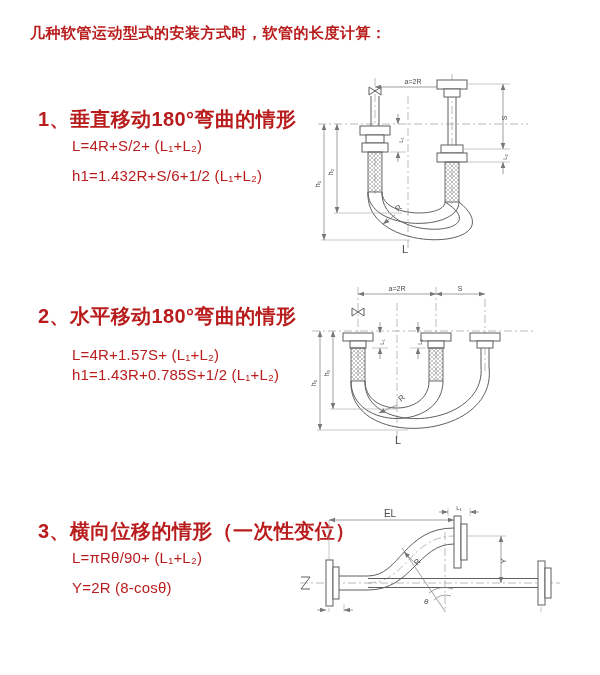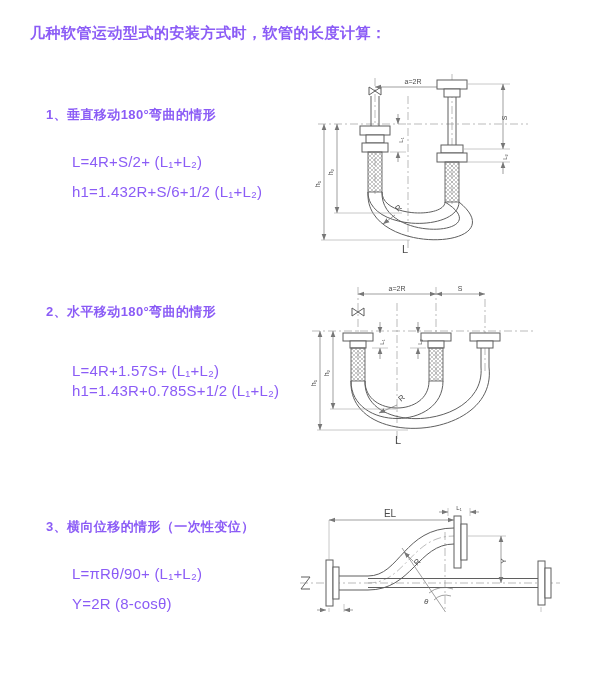--- a/index.html
+++ b/index.html
@@ -1,20 +1,20 @@
 <!DOCTYPE html>
 <html><head>
 <meta charset="utf-8">
 <style>
   html,body{margin:0;padding:0;background:#fff;}
   .page{position:relative;width:600px;height:612px;background:#ffffff;overflow:hidden;
-        font-family:"Liberation Sans","DejaVu Sans",sans-serif;color:#8b5cf6;}
+        font-family:"Liberation Sans","DejaVu Sans",sans-serif;color:#b91c1c;}
   .title{position:absolute;left:30px;top:24px;font-size:15px;font-weight:700;letter-spacing:.5px;}
-  .heading{position:absolute;left:46px;font-size:13px;font-weight:700;letter-spacing:.4px;}
-  .formula{position:absolute;left:72px;font-size:15px;font-weight:500;letter-spacing:.2px;margin-top:16px;}
+  .heading{position:absolute;left:38px;font-size:20px;font-weight:700;letter-spacing:.4px;}
+  .formula{position:absolute;left:72px;font-size:15px;font-weight:500;letter-spacing:.2px;}
   svg.diag{position:absolute;}
   svg text{font-family:"Liberation Sans","DejaVu Sans",sans-serif;fill:#4a4a4a;}
   .cl{stroke:#8d8d8d;stroke-width:.6;stroke-dasharray:8 3 2 3;fill:none;}
   .tube{stroke:#5f5f5f;stroke-width:1;fill:none;}
   .fl{stroke:#5f5f5f;stroke-width:1;fill:#ffffff;}
   .braid{stroke:#5f5f5f;stroke-width:.9;}
   .dim{stroke:#777;stroke-width:.7;fill:none;}
   .ext{stroke:#9a9a9a;stroke-width:.55;fill:none;}
 </style>
 </head>

